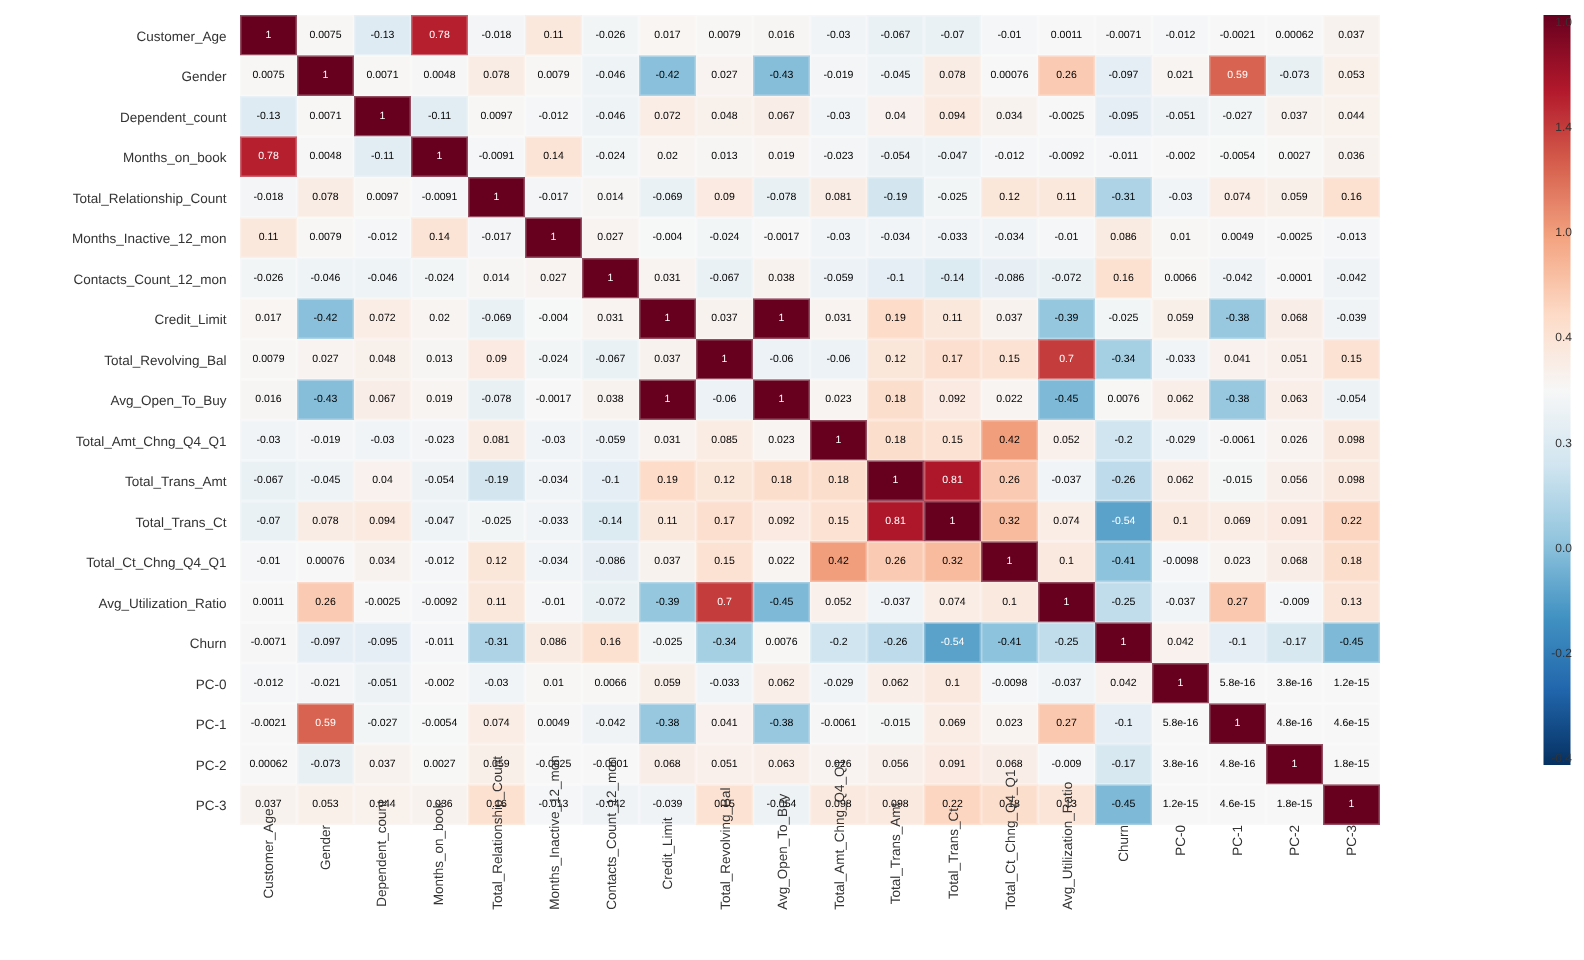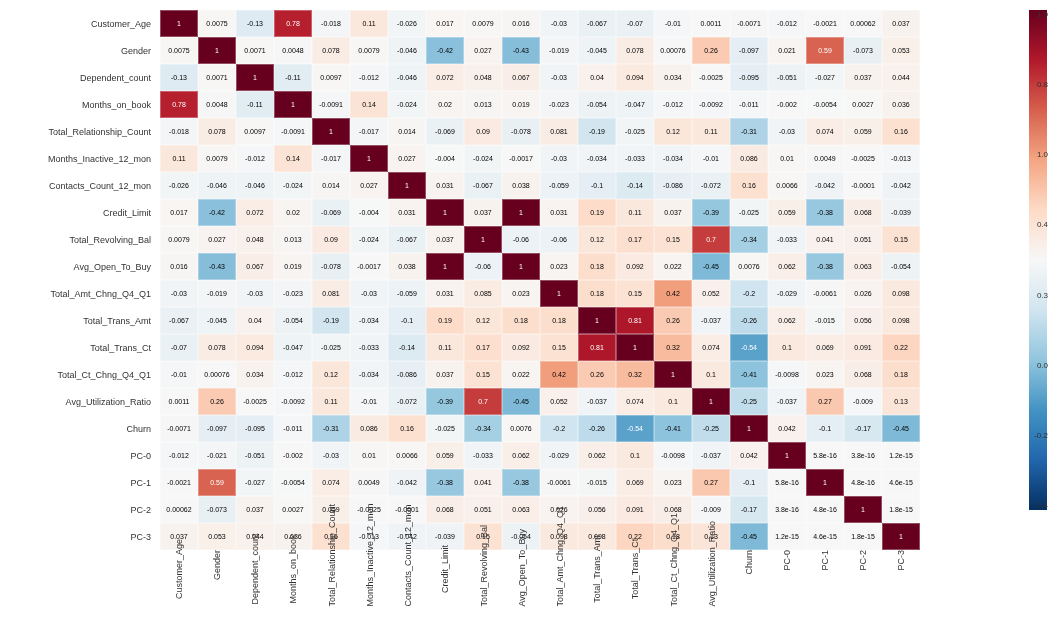--- a/index.html
+++ b/index.html
@@ -627,21 +627,21 @@
         <span class="col-label">PC-2</span>
       </div>
       <div class="col-label-wrap">
         <span class="col-label">PC-3</span>
       </div>
     </div>
   <div id="colorbar">
     <div id="colorbar-gradient"></div>
     <div id="colorbar-labels">
         <div class="cb-label">1.0</div>
-        <div class="cb-label">0.8</div>
+        <div class="cb-label">1.4</div>
         <div class="cb-label">1.0</div>
         <div class="cb-label">0.4</div>
         <div class="cb-label">0.3</div>
         <div class="cb-label">0.0</div>
         <div class="cb-label">-0.2</div>
         <div class="cb-label">-0.4</div>
       </div>
   </div>
 </div>
 

